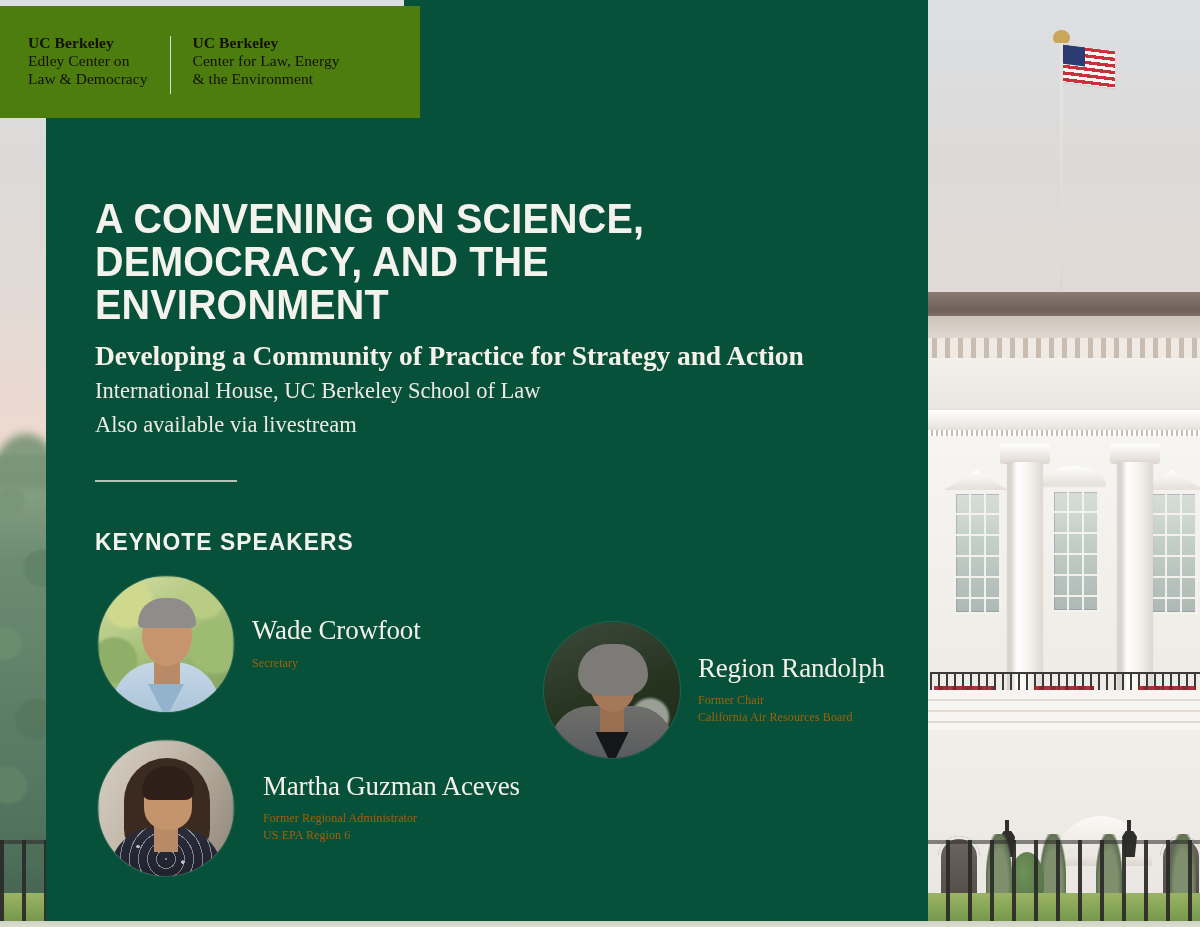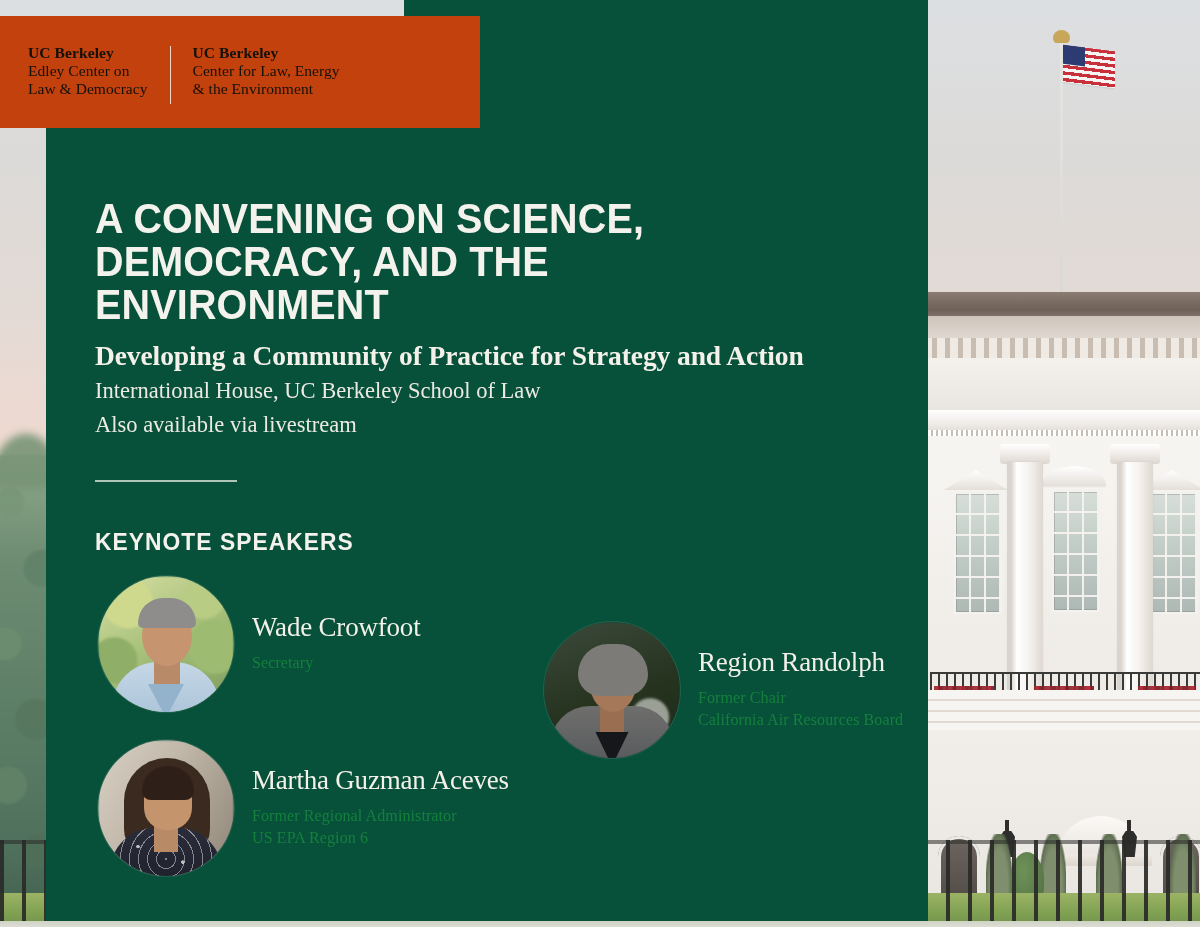--- a/index.html
+++ b/index.html
@@ -196,22 +196,22 @@
   .fence-cap{
     position:absolute;left:0;top:840px;width:1200px;height:4px;background:rgba(42,42,40,.55);
   }
   .bottom-strip{
     position:absolute;left:0;top:921px;width:1200px;height:6px;
     background:linear-gradient(180deg,#cfd3c4,#dcdcd4);
   }
 
   
   .goldbar{
-    position:absolute;left:0;top:16px;width:480px;height:112px;
-    background:#c2410c;
+    position:absolute;left:0;top:6px;width:420px;height:112px;
+    background:#4d7c0f;
   }
   .logo-wrap{
     position:absolute;left:28px;top:28px;display:flex;align-items:flex-start;
   }
   .logo{
     color:#14100a;line-height:1.17;
   }
   .logo .lead{font-weight:bold;font-size:15.5px;letter-spacing:.1px;}
   .logo .sub{font-size:15.5px;letter-spacing:.05px;}
   .logo-div{
@@ -300,22 +300,22 @@
   .avatar .bg{position:absolute;inset:0;}
   .avatar .head{
     position:absolute;border-radius:50%;
   }
   .sp-text{margin-left:18px;color:#f3f1ea;}
   .sp-name{
     font-family:"Liberation Serif", serif;font-weight:normal;
     font-size:27px;letter-spacing:-.2px;line-height:1.1;margin-bottom:9px;
   }
   .sp-role,.sp-org{
-    font-family:"Liberation Serif", serif;font-size:16px;line-height:1.42;
-    color:#15803d;letter-spacing:.1px;
+    font-family:"Liberation Serif", serif;font-size:12px;line-height:1.42;
+    color:#a16207;letter-spacing:.1px;
   }
 
   
   .a1 .bg{background:
       radial-gradient(circle at 22% 20%, #cfd98e 0 24px, transparent 26px),
       radial-gradient(circle at 78% 16%, #b9cc84 0 20px, transparent 22px),
       radial-gradient(circle at 86% 52%, #9ebb72 0 26px, transparent 28px),
       radial-gradient(circle at 12% 62%, #8fae68 0 22px, transparent 24px),
       linear-gradient(150deg,#d9e0a4,#a9c27c 45%,#7c9a5c);
     filter:blur(1px);}
@@ -488,21 +488,21 @@
         <div class="head"></div>
         <div class="hair"></div>
       </div>
       <div class="sp-text">
         <div class="sp-name">Region Randolph</div>
         <div class="sp-role">Former Chair</div>
         <div class="sp-org">California Air Resources Board</div>
       </div>
     </div>
 
-    <div class="speaker" style="left:98px;top:180px;">
+    <div class="speaker" style="left:98px;top:180px;gap:11px;">
       <div class="avatar a3">
         <div class="bg"></div>
         <div class="hair"></div>
         <div class="blouse"></div>
         <div class="neck"></div>
         <div class="face-front"></div>
         <div class="hair2"></div>
       </div>
       <div class="sp-text">
         <div class="sp-name">Martha Guzman Aceves</div>

